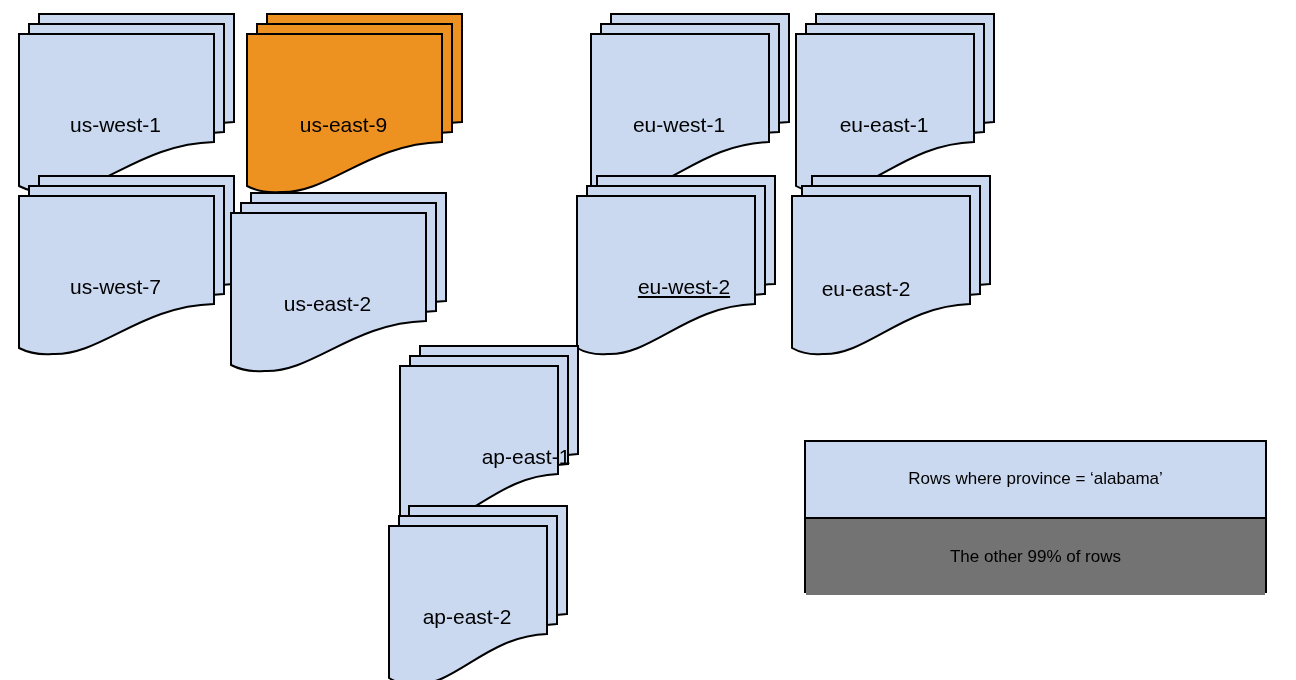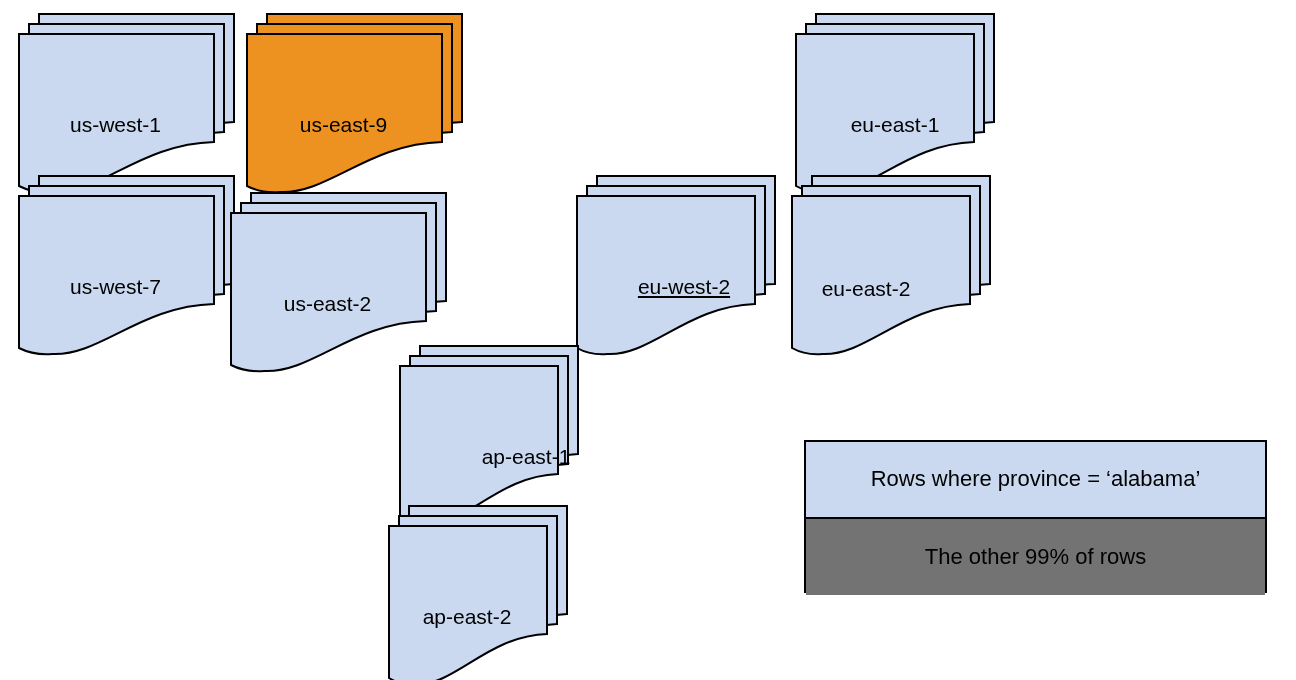--- a/index.html
+++ b/index.html
@@ -41,21 +41,21 @@
     position: absolute;
     border: 2px solid #000000;
     box-sizing: border-box;
   }
   .legend-row {
     display: flex;
     align-items: center;
     justify-content: center;
     box-sizing: border-box;
     font-family: "Liberation Sans", sans-serif;
-    font-size: 22px;
+    font-size: 17px;
     color: #000000;
   }
   .legend-row.top {
     border-bottom: 2px solid #000000;
   }
 </style>
 </head>
 <body>
 
 <div id="canvas">
@@ -68,27 +68,35 @@
       <div class="doc-label" style="left: 0px; top: 100.6px; width: 195px;">us-west-1</div>
     </div>
     <div class="doc-stack" style="left: 246px; top: 13px; width: 215px; height: 178px;">
       <svg width="219" height="182">
         <path d="M 0 0 L 195 0 L 195 108 C 120.9 110, 81.89999999999999 160, 33.150000000000006 158 C 19.5 159, 7.8 156, 0 152 Z" transform="translate(21,1)" fill="#ED9121" stroke="#000000" stroke-width="2" stroke-linejoin="miter"></path>
         <path d="M 0 0 L 195 0 L 195 108 C 120.9 110, 81.89999999999999 160, 33.150000000000006 158 C 19.5 159, 7.8 156, 0 152 Z" transform="translate(11,11)" fill="#ED9121" stroke="#000000" stroke-width="2" stroke-linejoin="miter"></path>
         <path d="M 0 0 L 195 0 L 195 108 C 120.9 110, 81.89999999999999 160, 33.150000000000006 158 C 19.5 159, 7.8 156, 0 152 Z" transform="translate(1,21)" fill="#ED9121" stroke="#000000" stroke-width="2" stroke-linejoin="miter"></path>
       </svg>
       <div class="doc-label" style="left: 0px; top: 100.6px; width: 195px;">us-east-9</div>
     </div>
+    <div class="doc-stack" style="left: 590px; top: 13px; width: 198px; height: 178px;">
+      <svg width="202" height="182">
+        <path d="M 0 0 L 178 0 L 178 108 C 110.36 110, 74.75999999999999 160, 30.26 158 C 17.8 159, 7.12 156, 0 152 Z" transform="translate(21,1)" fill="#CAD9F0" stroke="#000000" stroke-width="2" stroke-linejoin="miter"></path>
+        <path d="M 0 0 L 178 0 L 178 108 C 110.36 110, 74.75999999999999 160, 30.26 158 C 17.8 159, 7.12 156, 0 152 Z" transform="translate(11,11)" fill="#CAD9F0" stroke="#000000" stroke-width="2" stroke-linejoin="miter"></path>
+        <path d="M 0 0 L 178 0 L 178 108 C 110.36 110, 74.75999999999999 160, 30.26 158 C 17.8 159, 7.12 156, 0 152 Z" transform="translate(1,21)" fill="#CAD9F0" stroke="#000000" stroke-width="2" stroke-linejoin="miter"></path>
+      </svg>
+      <div class="doc-label" style="left: 0px; top: 100.6px; width: 178px;">eu-west-1</div>
+    </div>
     <div class="doc-stack" style="left: 795px; top: 13px; width: 198px; height: 178px;">
       <svg width="202" height="182">
         <path d="M 0 0 L 178 0 L 178 108 C 110.36 110, 74.75999999999999 160, 30.26 158 C 17.8 159, 7.12 156, 0 152 Z" transform="translate(21,1)" fill="#CAD9F0" stroke="#000000" stroke-width="2" stroke-linejoin="miter"></path>
         <path d="M 0 0 L 178 0 L 178 108 C 110.36 110, 74.75999999999999 160, 30.26 158 C 17.8 159, 7.12 156, 0 152 Z" transform="translate(11,11)" fill="#CAD9F0" stroke="#000000" stroke-width="2" stroke-linejoin="miter"></path>
         <path d="M 0 0 L 178 0 L 178 108 C 110.36 110, 74.75999999999999 160, 30.26 158 C 17.8 159, 7.12 156, 0 152 Z" transform="translate(1,21)" fill="#CAD9F0" stroke="#000000" stroke-width="2" stroke-linejoin="miter"></path>
       </svg>
-      <div class="doc-label" style="left: 0px; top: 100.6px; width: 178px; padding-left: 11px;">eu-east-1</div>
+      <div class="doc-label" style="left: 0px; top: 100.6px; width: 178px;">eu-east-1</div>
     </div>
     <div class="doc-stack" style="left: 18px; top: 175px; width: 215px; height: 178px;">
       <svg width="219" height="182">
         <path d="M 0 0 L 195 0 L 195 108 C 120.9 110, 81.89999999999999 160, 33.150000000000006 158 C 19.5 159, 7.8 156, 0 152 Z" transform="translate(21,1)" fill="#CAD9F0" stroke="#000000" stroke-width="2" stroke-linejoin="miter"></path>
         <path d="M 0 0 L 195 0 L 195 108 C 120.9 110, 81.89999999999999 160, 33.150000000000006 158 C 19.5 159, 7.8 156, 0 152 Z" transform="translate(11,11)" fill="#CAD9F0" stroke="#000000" stroke-width="2" stroke-linejoin="miter"></path>
         <path d="M 0 0 L 195 0 L 195 108 C 120.9 110, 81.89999999999999 160, 33.150000000000006 158 C 19.5 159, 7.8 156, 0 152 Z" transform="translate(1,21)" fill="#CAD9F0" stroke="#000000" stroke-width="2" stroke-linejoin="miter"></path>
       </svg>
       <div class="doc-label" style="left: 0px; top: 100.6px; width: 195px;">us-west-7</div>
     </div>
     <div class="doc-stack" style="left: 230px; top: 175px; width: 215px; height: 178px; margin-top: 17px;">

